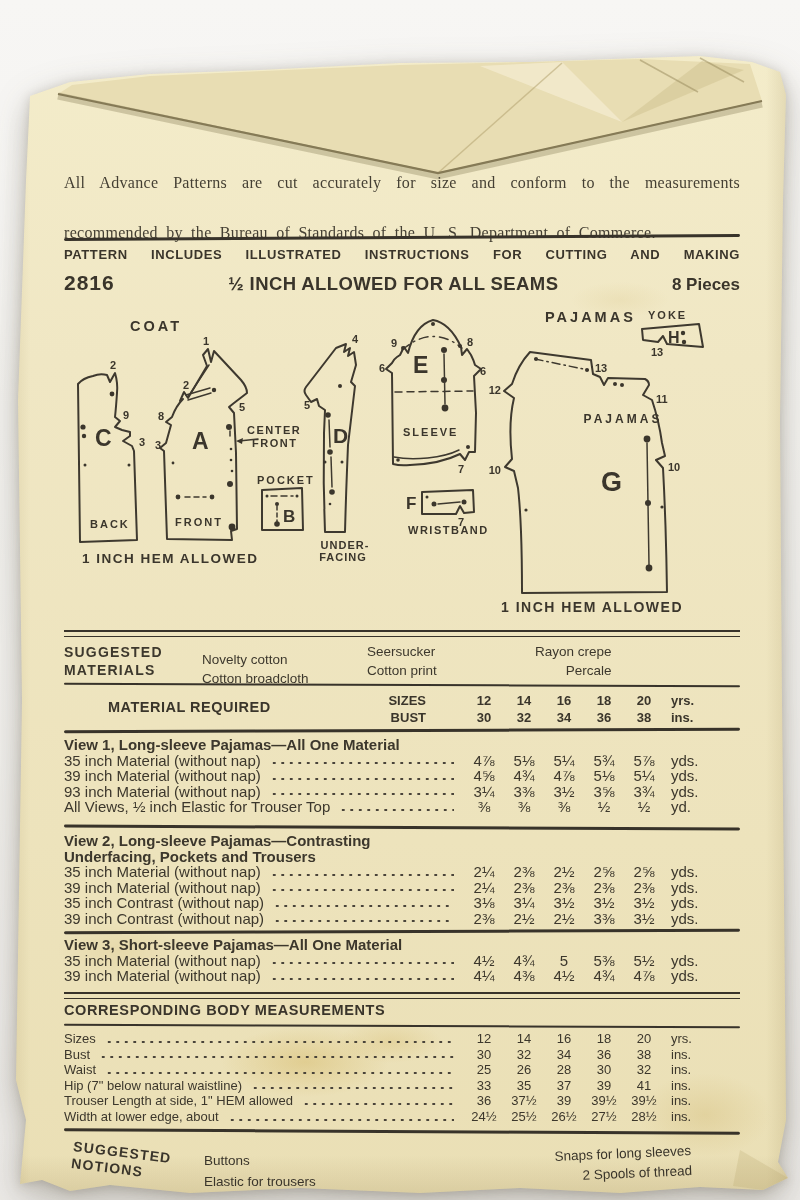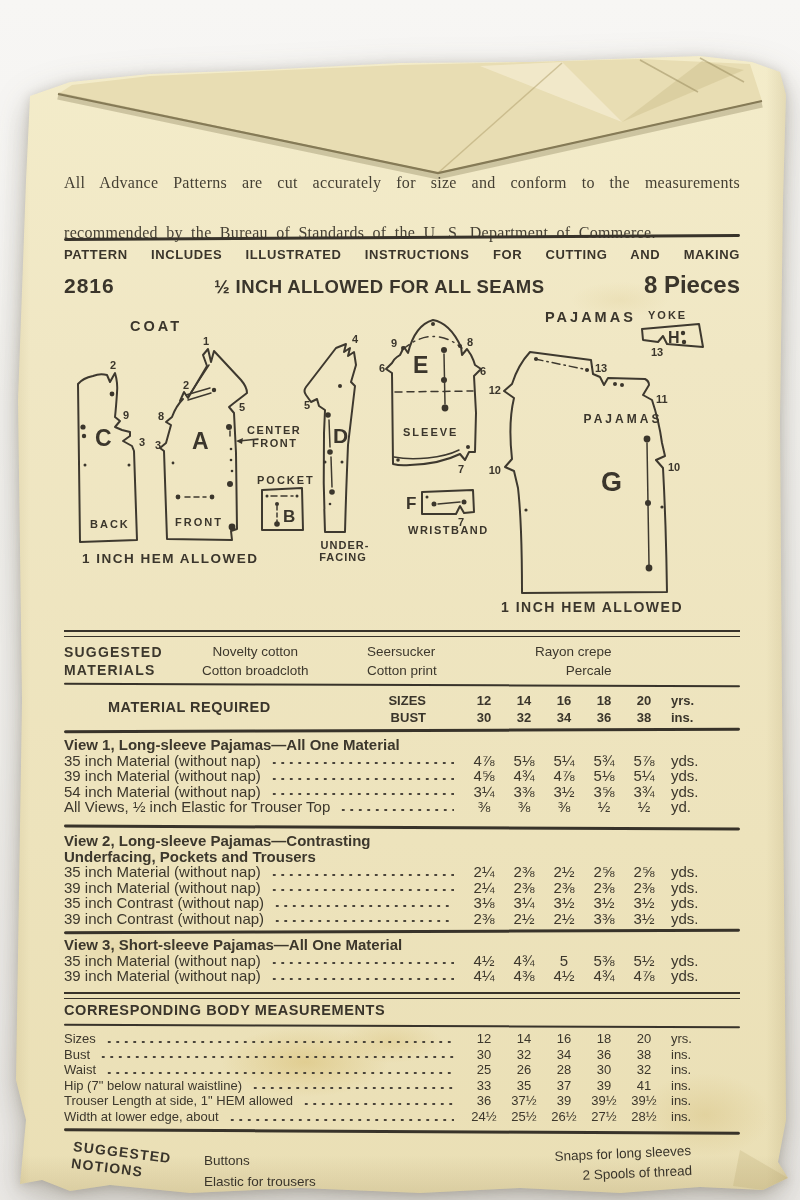--- a/index.html
+++ b/index.html
@@ -26,24 +26,24 @@
   .blk { position:absolute; left:64px; width:676px; }
   .intro { top:170px; font-family:"Liberation Serif","DejaVu Serif",serif; font-size:16px; line-height:25px; color:#443f33; letter-spacing:.3px; word-spacing:4px; }
   .jline { display:block; text-align:justify; }
   .jline::after { content:""; display:inline-block; width:100%; }
   .rule { position:absolute; left:64px; width:676px; background:#38332a; border-radius:2px; }
   .rule-d { position:absolute; left:64px; width:676px; border-top:2.5px solid #38332a; border-bottom:1.6px solid #38332a; height:4px; }
   .includes { top:246px; font-weight:700; font-size:13px; letter-spacing:.6px; word-spacing:5px; }
   .numrow { top:271px; display:flex; align-items:baseline; font-weight:700; }
   .pnum { font-size:21px; letter-spacing:1px; }
   .seams { flex:1; text-align:center; font-size:18.5px; letter-spacing:.4px; }
-  .pieces { font-size:24px; }
+  .pieces { font-size:17px; }
   .mat { top:642px; height:44px; font-size:13.5px; line-height:19px; color:#3d382d; }
   .mat .mlabel { position:absolute; left:0; top:1px; font-weight:700; font-size:14px; letter-spacing:1.2px; line-height:18px; }
-  .mat .c1 { position:absolute; left:138px; top:0;text-align:center; }
+  .mat .c1 { position:absolute; left:138px; top:8px; }
   .mat .c2 { position:absolute; left:303px; top:0; }
   .mat .c3 { position:absolute; left:471px; top:0;text-align:right; }
   .tgrid { display:grid; width:660px; grid-template-columns:1fr 40px 40px 40px 40px 40px 60px; }
   .lc { display:flex; align-items:baseline; min-width:0; }
   .lbl { white-space:nowrap; }
   .dots { flex:1; margin:0 10px 0 9px; height:10px; align-self:flex-end;
     background-image: radial-gradient(circle,#4a443a 1.1px, transparent 1.5px);
     background-size:8.5px 4px; background-repeat:repeat-x; background-position:left bottom 3px; }
   .val { text-align:center; }
   .unit { padding-left:7px; }
@@ -300,21 +300,21 @@
               <span class="lbl">39 inch Material (without nap)</span>
               <span class="dots"></span>
             </span>
             <span class="val">4⅝</span>
             <span class="val">4¾</span>
             <span class="val">4⅞</span>
             <span class="val">5⅛</span>
             <span class="val">5¼</span>
             <span class="unit">yds.</span>
       <span class="lc">
-              <span class="lbl">54 inch Material (without nap)</span>
+              <span class="lbl">93 inch Material (without nap)</span>
               <span class="dots"></span>
             </span>
             <span class="val">3¼</span>
             <span class="val">3⅜</span>
             <span class="val">3½</span>
             <span class="val">3⅝</span>
             <span class="val">3¾</span>
             <span class="unit">yds.</span>
       <span class="lc">
               <span class="lbl">All Views, ½ inch Elastic for Trouser Top</span>

